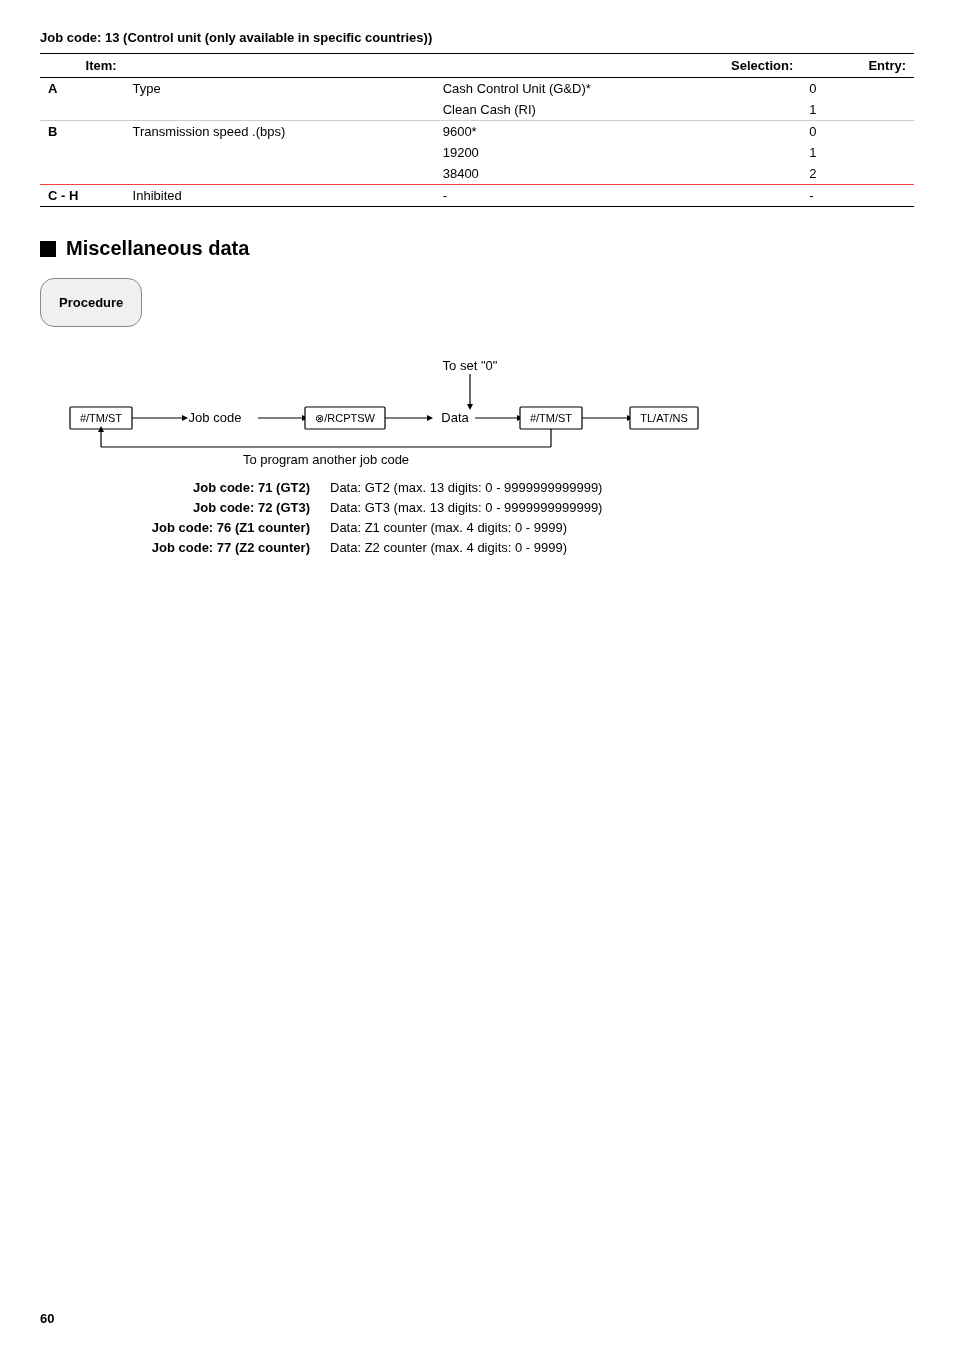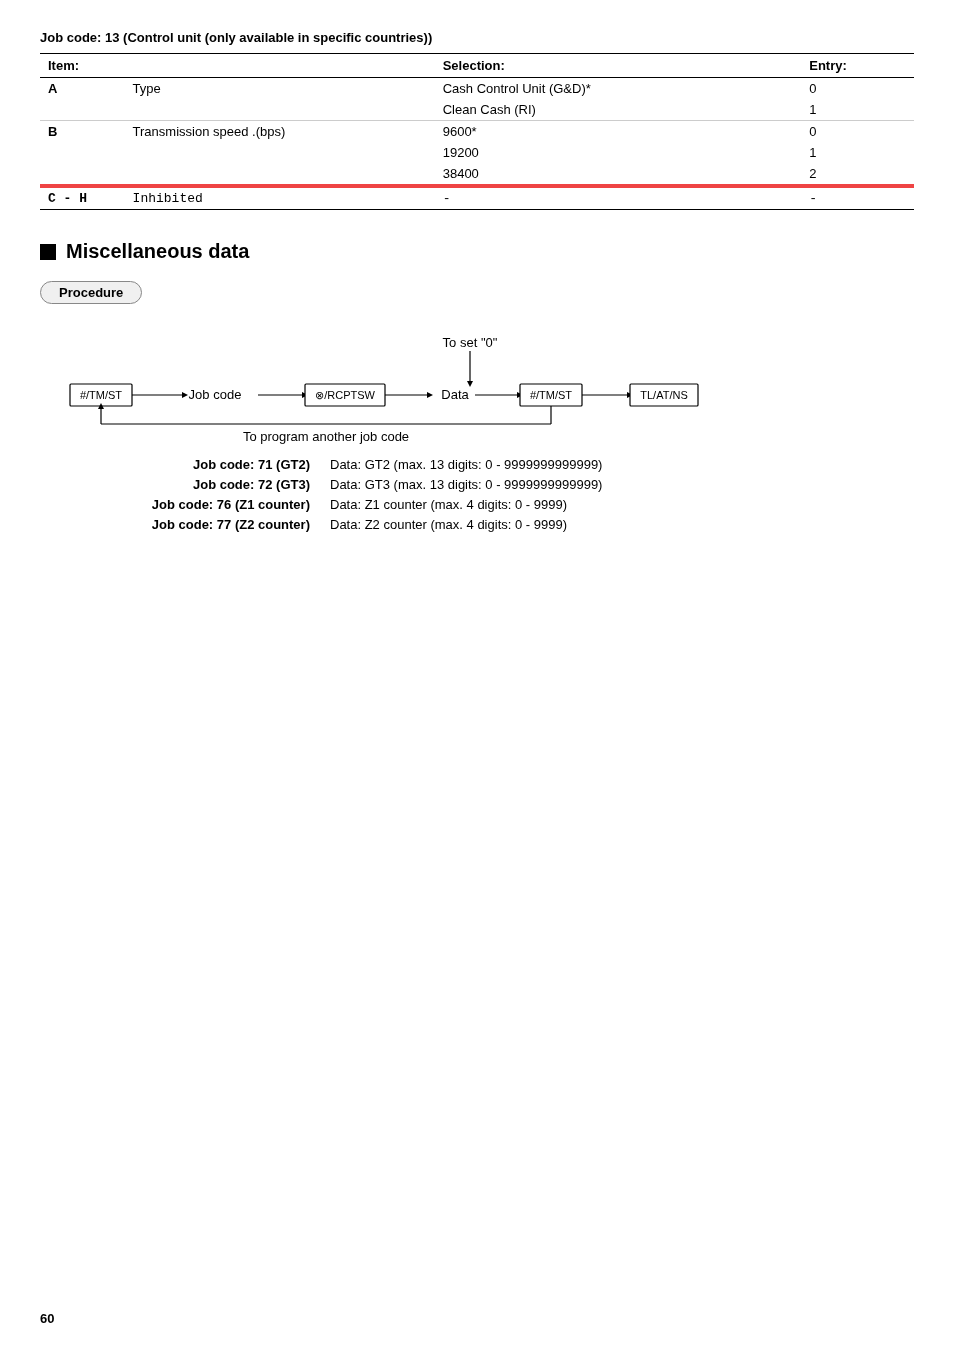--- a/index.html
+++ b/index.html
@@ -24,21 +24,21 @@
       border-collapse: collapse;
       margin-bottom: 30px;
       font-size: 13px;
     }
     table thead tr {
       border-top: 1.5px solid #000;
       border-bottom: 1.5px solid #000;
     }
     table th {
       font-weight: bold;
-      text-align: left;
+      text-align: right;
       padding: 4px 8px;
     }
     table td {
       padding: 3px 8px;
       vertical-align: top;
     }
     .item-cell {
       font-weight: bold;
       width: 60px;
     }
@@ -69,21 +69,21 @@
     }
     .section-title {
       font-size: 20px;
       font-weight: bold;
     }
 
     .procedure-btn {
       display: inline-block;
       border: 1.5px solid #888;
       border-radius: 14px;
-      padding: 3px 18px;
+      padding: 16px 18px;
       font-size: 13px;
       font-weight: bold;
       background: #f0f0f0;
       margin-bottom: 20px;
     }
 
     .job-codes {
       margin-top: 10px;
       text-align: right;
     }
@@ -161,21 +161,21 @@
       <td class="sel-cell">19200</td>
       <td class="entry-cell">1</td>
     </tr>
     <tr>
       <td></td>
       <td></td>
       <td class="sel-cell">38400</td>
       <td class="entry-cell">2</td>
     </tr>
 
-    <tr style="border-top: 4px solid #ef4444; border-bottom: 1.5px solid #000; font-family: Liberation Mono, monospace;">
+    <tr style="border-top: 1px solid #ef4444; border-bottom: 1.5px solid #000;">
       <td class="item-cell"><strong>C - H</strong></td>
       <td class="desc-cell">Inhibited</td>
       <td class="sel-cell">-</td>
       <td class="entry-cell">-</td>
     </tr>
   </tbody>
 </table>
 
 
 <div class="section-header">

